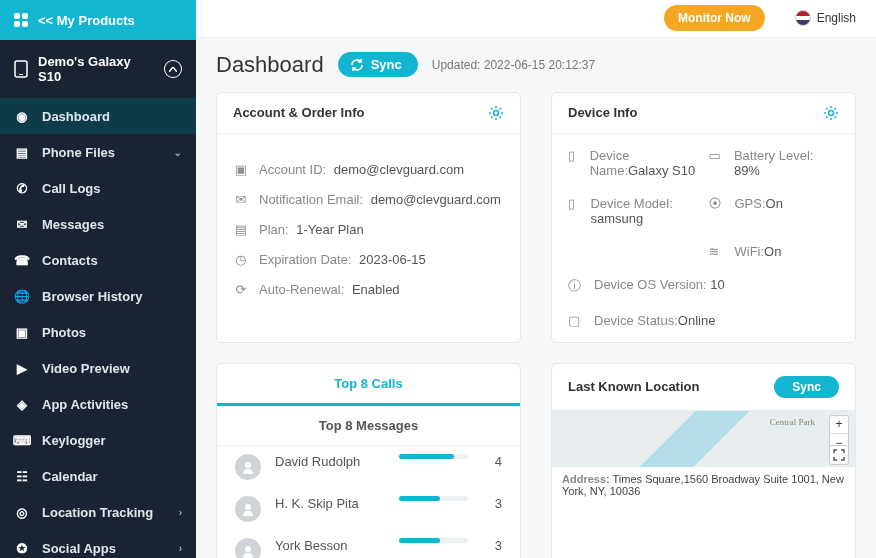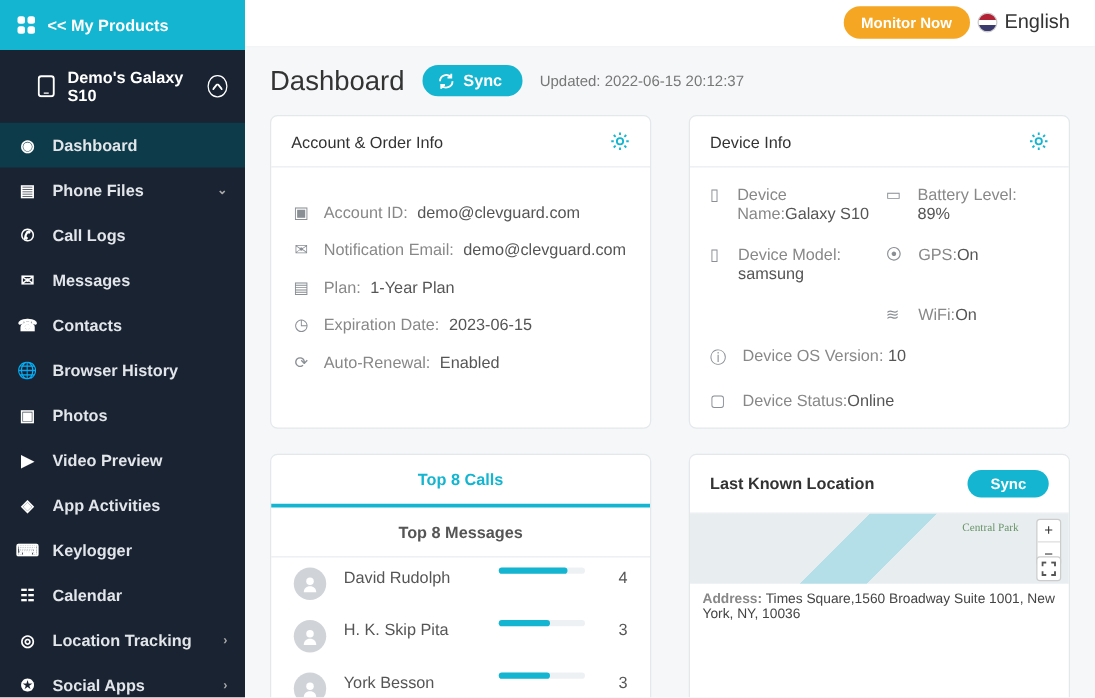--- a/index.html
+++ b/index.html
@@ -2,42 +2,42 @@
 <html><head>
 <meta charset="utf-8">
 <style>
 * { margin:0; padding:0; box-sizing:border-box; }
 body { font-family: Arial, sans-serif; background:#f5f7f9; font-size:13px; color:#333; width:876px; height:558px; overflow:hidden; }
 .app { display:flex; height:558px; }
 .sidebar { width:196px; background:#1a2332; color:#fff; display:flex; flex-direction:column; }
 .sb-top { background:#14b5d0; height:40px; display:flex; align-items:center; padding:0 14px; gap:10px; font-weight:bold; font-size:13px; cursor:pointer;}
 .sb-top .grid { width:14px; height:14px; display:grid; grid-template:1fr 1fr/1fr 1fr; gap:2px;}
 .sb-top .grid i { background:#fff; border-radius:2px;}
-.sb-device { padding:14px; display:flex; align-items:center; gap:10px; font-weight:bold; font-size:13px;margin-left:16px; }
+.sb-device { padding:14px; display:flex; align-items:center; gap:10px; font-weight:bold; font-size:13px; }
 .sb-device .chev { margin-left:auto; width:18px; height:18px; border:1.5px solid #fff; border-radius:50%; display:flex; align-items:center; justify-content:center;}
 .sb-item { display:flex; align-items:center; gap:12px; padding:10px 14px; font-size:13px; font-weight:bold; cursor:pointer; color:#e2e6ea;}
 .sb-item.active { background:#0d3b4a; }
 .sb-item .ico { width:16px; height:16px; display:flex; align-items:center; justify-content:center; color:#fff;}
 .sb-item .tail { margin-left:auto; font-size:10px; color:#aaa;}
 .sb-scroll { flex:1; overflow:hidden; }
 
 .main { flex:1; display:flex; flex-direction:column; }
-.topbar { background:#fff; height:40px; display:flex; align-items:center; justify-content:flex-end; padding:0 20px; gap:6px; border-bottom:1px solid #eef1f3;}
+.topbar { background:#fff; height:40px; display:flex; align-items:center; justify-content:flex-end; padding:0 20px; gap:30px; border-bottom:1px solid #eef1f3;}
 .monitor-btn { background:#f5a623; color:#fff; border:none; border-radius:14px; padding:6px 14px; font-weight:bold; font-size:12px; cursor:pointer;}
-.lang { display:flex; align-items:center; gap:6px; font-size:16px;}
+.lang { display:flex; align-items:center; gap:6px; font-size:12px;}
 .flag { width:16px; height:16px; border-radius:50%; background:linear-gradient(#b22234 0 33%,#fff 33% 66%,#3c3b6e 66%); border:1px solid #ccc;}
 
 .content { padding:14px 20px; overflow:hidden; }
 .dash-head { display:flex; align-items:center; gap:14px; margin-bottom:14px;}
 .dash-head h1 { font-size:22px; font-weight:500;}
 .sync-pill { background:#14b5d0; color:#fff; border:none; border-radius:14px; padding:5px 16px 5px 12px; font-size:13px; font-weight:bold; display:flex; align-items:center; gap:7px; cursor:pointer;}
 .updated { color:#777; font-size:12px;}
 .row { display:flex; gap:30px; }
 .card { background:#fff; border:1px solid #e4e8eb; border-radius:6px; flex:1; }
-.card-h { padding:12px 16px; border-bottom:1px solid #e9edef; display:flex; align-items:flex-end; font-weight:normal; color:#333;}
+.card-h { padding:12px 16px; border-bottom:1px solid #e9edef; display:flex; align-items:center; font-weight:bold; color:#333;}
 .card-h .gear { margin-left:auto; color:#14b5d0; cursor:pointer;}
 .card-b { padding:14px 16px 24px; }
 .info-line { display:flex; align-items:center; gap:10px; margin:14px 0; color:#555;}
 .info-line .il-ico { width:16px; height:16px; color:#8a8f95; display:flex; align-items:center; justify-content:center;}
 .info-line .dim { color:#888; margin-right:4px;}
 .device-grid { display:grid; grid-template-columns: 1fr 1fr; gap:18px 10px; padding:14px 16px;}
 .di { display:flex; gap:10px; align-items:flex-start; color:#555;}
 .di .dim { color:#888;}
 .di .dic { width:16px; color:#8a8f95;}
 .wide { grid-column:1/3;}

